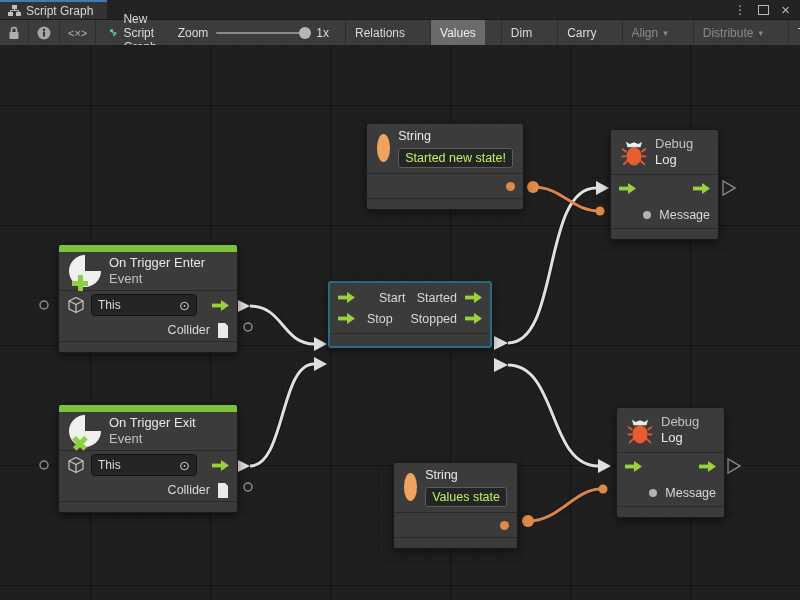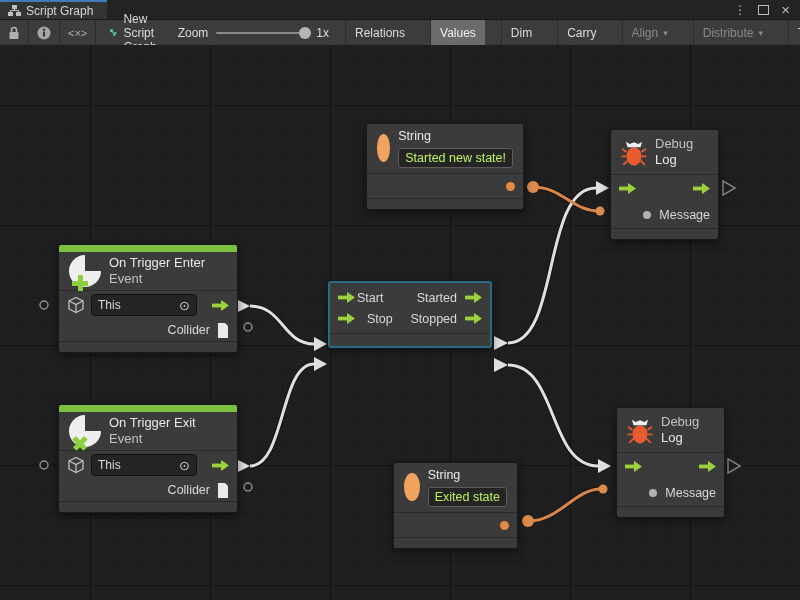--- a/index.html
+++ b/index.html
@@ -304,21 +304,21 @@
             <path d="M1,0 H8 L11,3 V15 H1 Z" fill="#eaeaea"></path>
           </svg>
         </div>
       </div>
       <div class="node-footer"></div>
     </div>
 
     <div class="node selected" style="left:328px;top:236px;width:160px;">
       <div class="node-body" style="padding:4px 0;">
         <div class="row" style="height:21px;justify-content:space-between;padding:0 8px;">
-          <span class="row" style="gap:2px;">
+          <span class="row" style="gap:24px;">
             <svg class="flow-arrow" width="17" height="11" viewBox="0 0 17 11">
                 <rect x="0" y="3.6" width="9" height="3.8" fill="#9bd23c"></rect>
                 <polygon points="9,0 17,5.5 9,11" fill="#9bd23c"></polygon>
               </svg>
             <span class="port-label">Start</span>
           </span>
           <span class="row" style="gap:8px;">
             <span class="port-label">Started</span>
             <svg class="flow-arrow" width="17" height="11" viewBox="0 0 17 11">
                 <rect x="0" y="3.6" width="9" height="3.8" fill="#9bd23c"></rect>
@@ -386,21 +386,21 @@
         </div>
       </div>
       <div class="node-footer"></div>
     </div>
 
     <div class="node" style="left:393px;top:417px;width:123px;">
       <div class="node-header">
         <span class="dot dot-orange-lg"></span>
         <div class="hdr-col">
           <span class="title" style="font-size:12.5px">String</span>
-          <span class="value-field">Exited state</span>
+          <span class="value-field">Values state</span>
         </div>
       </div>
       <div class="node-body" style="height:24px;">
         <span class="dot dot-orange-sm" style="position:absolute;right:8px;top:8px;"></span>
       </div>
       <div class="node-footer"></div>
     </div>
 
     <div class="node" style="left:616px;top:362px;width:107px;">
       <div class="node-header" style="height:34px;">

